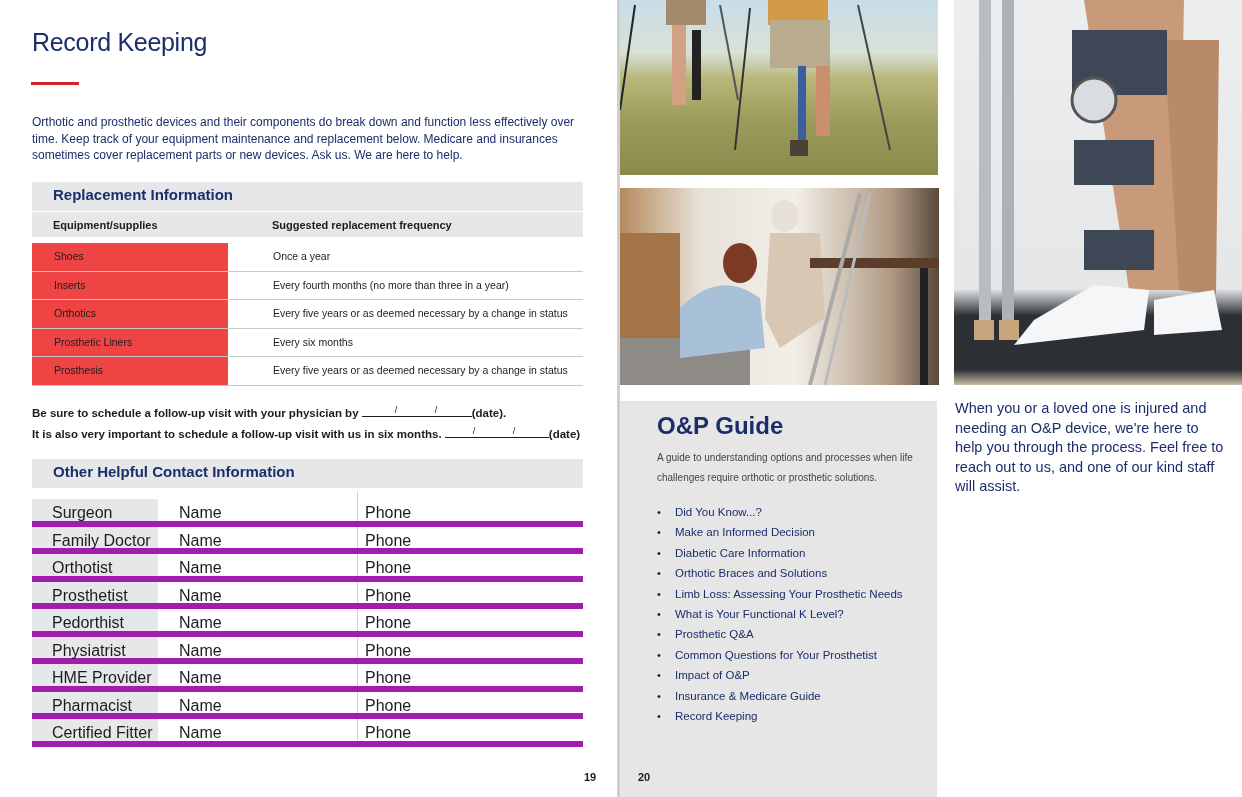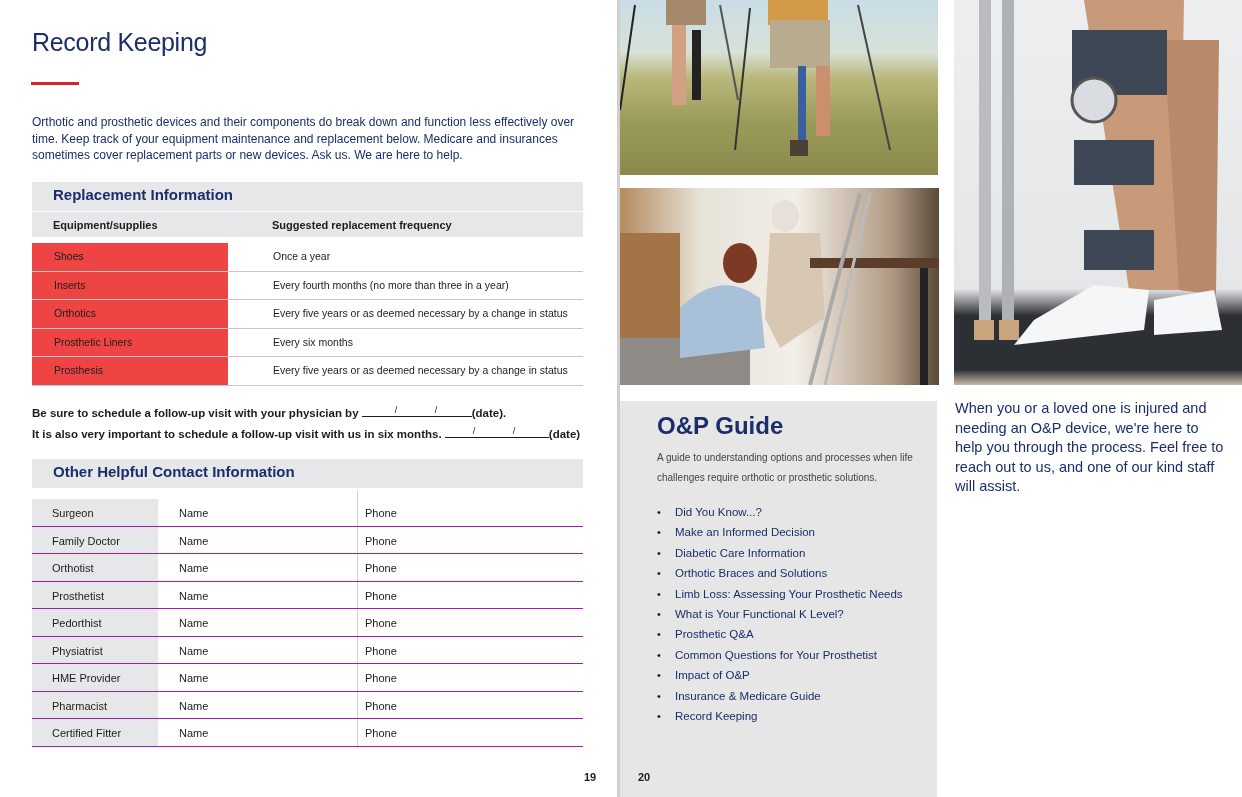--- a/index.html
+++ b/index.html
@@ -22,21 +22,21 @@
   .repl-row .c1 { position: absolute; left: 0; top: 0; width: 196px; height: 100%; background: #ef4444; padding-left: 22px; line-height: 26px; }
   .repl-row .c2 { position: absolute; left: 241px; top: 0; line-height: 26px; }
 
   .follow { position: absolute; left: 32px; font-size: 11.5px; font-weight: bold; color: #1c1c1c; }
   .follow .blank { display: inline-block; border-bottom: 1px solid #1c1c1c; height: 11px; position: relative; }
   .follow .slash { font-weight: normal; font-size: 9px; position: absolute; top: -1px; }
 
   .contact-head { top: 459px; }
   .contact-table { position: absolute; left: 32px; top: 491px; width: 551px; }
   .contact-vline { position: absolute; left: 357px; top: 491px; width: 1px; height: 257px; background: #d0d0d0; }
-  .contact-row { position: relative; height: 27.5px; border-bottom: 1px solid #a21caf; font-size: 11px; color: #1c1c1c; }
+  .contact-row { position: relative; height: 27.5px; border-bottom: 6px solid #a21caf; font-size: 16px; color: #1c1c1c; }
   .contact-row:first-child { margin-top: 8px; }
   .contact-row .c1 { position: absolute; left: 0; top: 0; width: 126px; height: 100%; background: #e6e7e9; padding-left: 20px; line-height: 28px; }
   .contact-row .c2 { position: absolute; left: 147px; line-height: 28px; }
   .contact-row .c3 { position: absolute; left: 333px; line-height: 28px; }
 
   .pnum { position: absolute; top: 771px; font-size: 11px; font-weight: bold; color: #1c1c1c; }
 
   .photo { position: absolute; overflow: hidden; }
   .photo1 { left: 620px; top: 0; width: 318px; height: 175px; background: linear-gradient(180deg, #c9dde8 0%, #d7e1d6 30%, #b9b679 45%, #9a9a5a 70%, #8b8a4b 100%); }
   .photo2 { left: 620px; top: 188px; width: 319px; height: 197px; background: linear-gradient(90deg, #b58a5e 0%, #e7e2d8 25%, #f3efe8 55%, #b09a84 85%, #5a4a3b 100%); }

